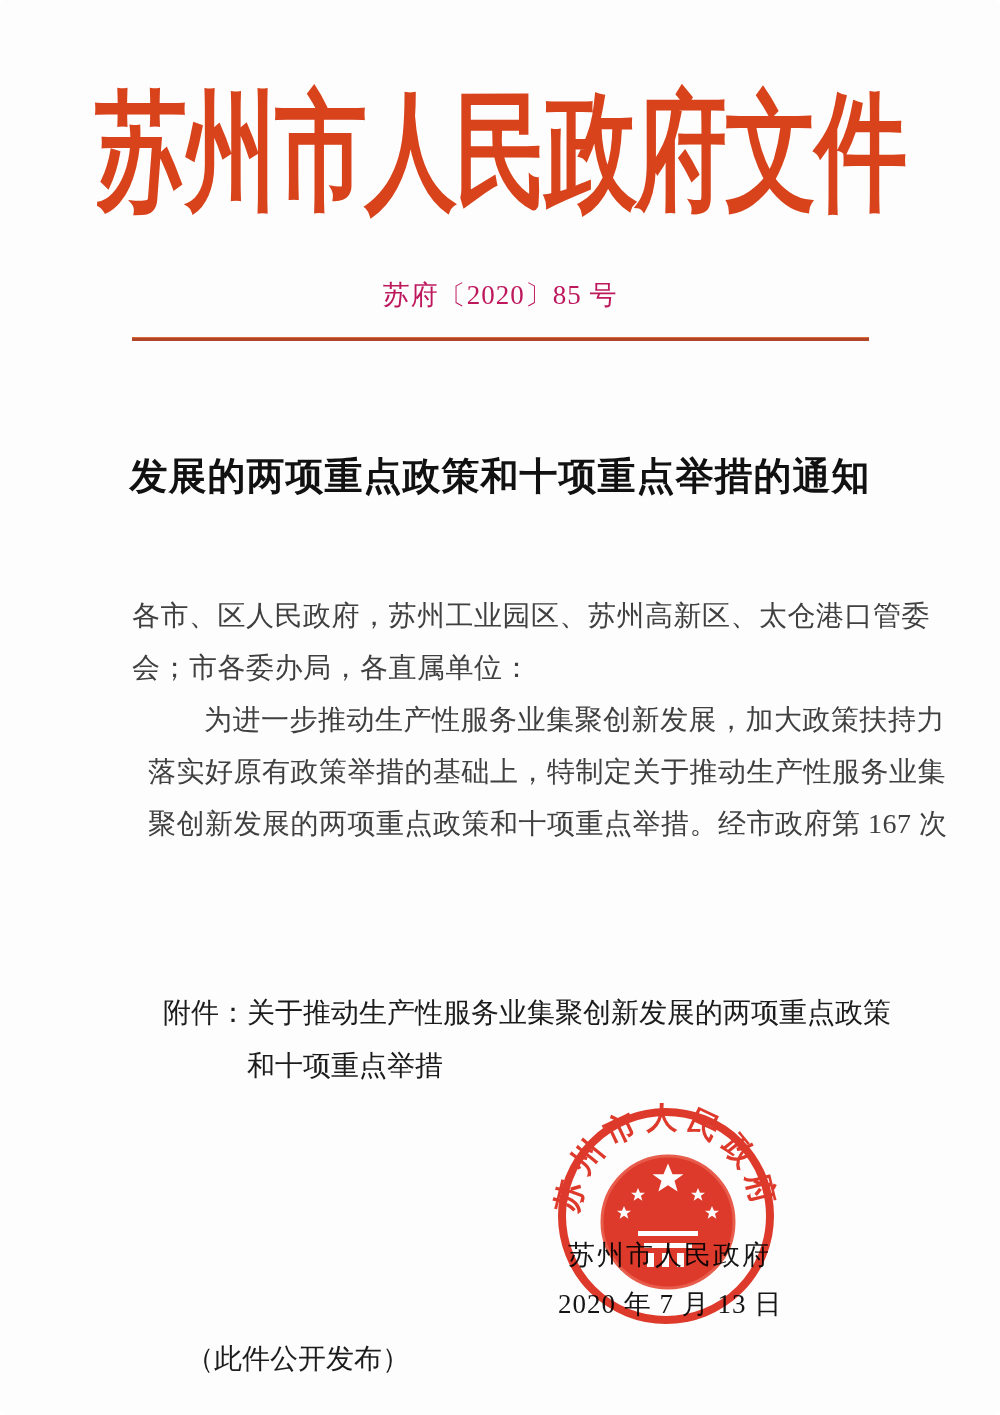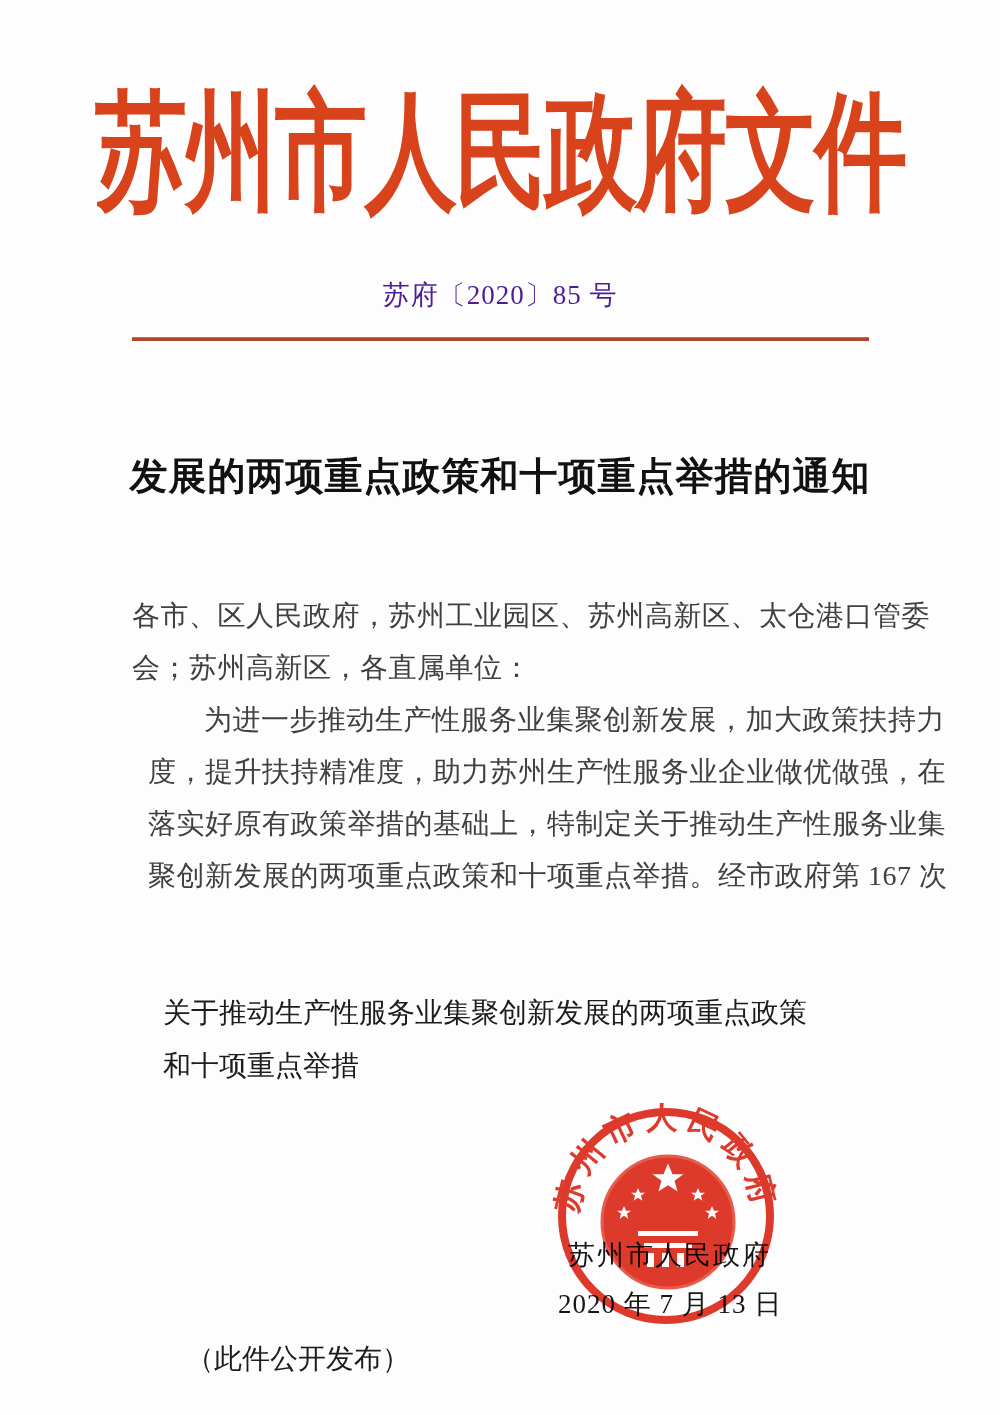--- a/index.html
+++ b/index.html
@@ -27,21 +27,21 @@
     transform: scaleY(1.4);
     transform-origin: center top;
     white-space: nowrap;
   }
   .docnum {
     position: absolute;
     top: 277px; left: 0;
     width: 100%;
     text-align: center;
     font-size: 27px;
-    color: #4c1d95;
+    color: #be185d;
     letter-spacing: 1px;
   }
   .rule {
     position: absolute;
     top: 337px; left: 132px;
     width: 737px; height: 4px;
     background: #b04529;
     border-top: 1px solid #d86a3a;
   }
   .title {
@@ -121,31 +121,31 @@
   <div class="docnum">苏府〔2020〕85 号</div>
 
   <div class="rule"></div>
 
   <div class="title">
     <div>发展的两项重点政策和十项重点举措的通知</div>
   </div>
 
   <div class="textblock recipients">
     <div class="bodyline">各市、区人民政府，苏州工业园区、苏州高新区、太仓港口管委</div>
-    <div class="bodyline">会；苏州高新区，各直属单位：</div>
+    <div class="bodyline">会；市各委办局，各直属单位：</div>
   </div>
 
   <div class="textblock bodytext">
     <div class="bodyline indent">为进一步推动生产性服务业集聚创新发展，加大政策扶持力</div>
-    <div class="bodyline">度，提升扶持精准度，助力苏州生产性服务业企业做优做强，在</div>
     <div class="bodyline">落实好原有政策举措的基础上，特制定关于推动生产性服务业集</div>
     <div class="bodyline">聚创新发展的两项重点政策和十项重点举措。经市政府第 167 次</div>
   </div>
 
   <div class="attachment">
+    <span class="att-label">附件：</span>
     <span class="att-content">
       <span style="display:block">关于推动生产性服务业集聚创新发展的两项重点政策</span>
       <span style="display:block">和十项重点举措</span>
     </span>
   </div>
 
   <div class="issuer">苏州市人民政府</div>
 
   <div class="date">2020 年 7 月 13 日</div>
 

